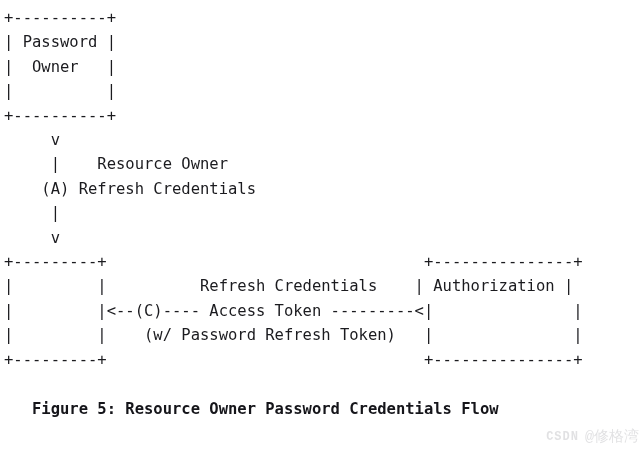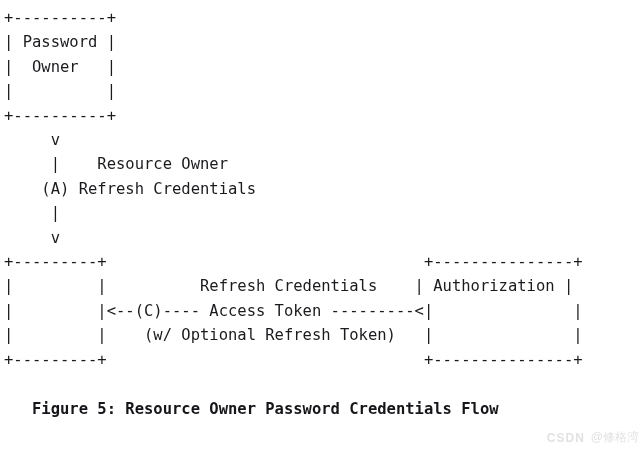--- a/index.html
+++ b/index.html
@@ -57,29 +57,29 @@
     position: absolute;
     right: 4px;
     bottom: 4px;
     display: flex;
     align-items: center;
     gap: 6px;
     opacity: 0.42;
     pointer-events: none;
   }
   #watermark .wm-brand {
-    font-family: Liberation Sans, sans-serif;
+    font-family: Liberation Mono, monospace;
     font-size: 12px;
     letter-spacing: 1px;
     color: #b9b9bd;
     font-weight: 700;
   }
   #watermark .wm-user {
-    font-family: Liberation Sans, sans-serif;
-    font-size: 12px;
+    font-family: Liberation Mono, monospace;
+    font-size: 15px;
     color: #b9b9bd;
     font-weight: 500;
   }
 </style>
 </head>
 <body>
 
 <div id="ascii-diagram">
   <pre class="ascii-line">+----------+</pre>
   <pre class="ascii-line">| Password |</pre>
@@ -87,21 +87,21 @@
   <pre class="ascii-line">|          |</pre>
   <pre class="ascii-line">+----------+</pre>
   <pre class="ascii-line">     v</pre>
   <pre class="ascii-line">     |    Resource Owner</pre>
   <pre class="ascii-line">    (A) Refresh Credentials</pre>
   <pre class="ascii-line">     |</pre>
   <pre class="ascii-line">     v</pre>
   <pre class="ascii-line">+---------+                                  +---------------+</pre>
   <pre class="ascii-line">|         |          Refresh Credentials    | Authorization |</pre>
   <pre class="ascii-line">|         |&lt;--(C)---- Access Token ---------&lt;|               |</pre>
-  <pre class="ascii-line">|         |    (w/ Optional Refresh Token)   |               |</pre>
+  <pre class="ascii-line">|         |    (w/ Password Refresh Token)   |               |</pre>
   <pre class="ascii-line">+---------+                                  +---------------+</pre>
   <pre class="ascii-line"> </pre>
   <pre class="caption-line">   Figure 5: Resource Owner Password Credentials Flow</pre>
 </div>
 
 <div id="watermark">
   <span class="wm-brand">CSDN</span>
   <span class="wm-user">@修格湾</span>
 </div>
 

